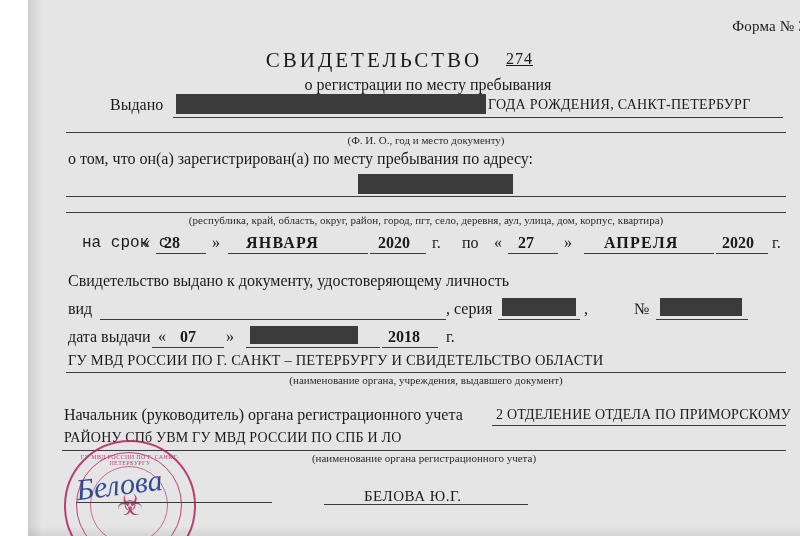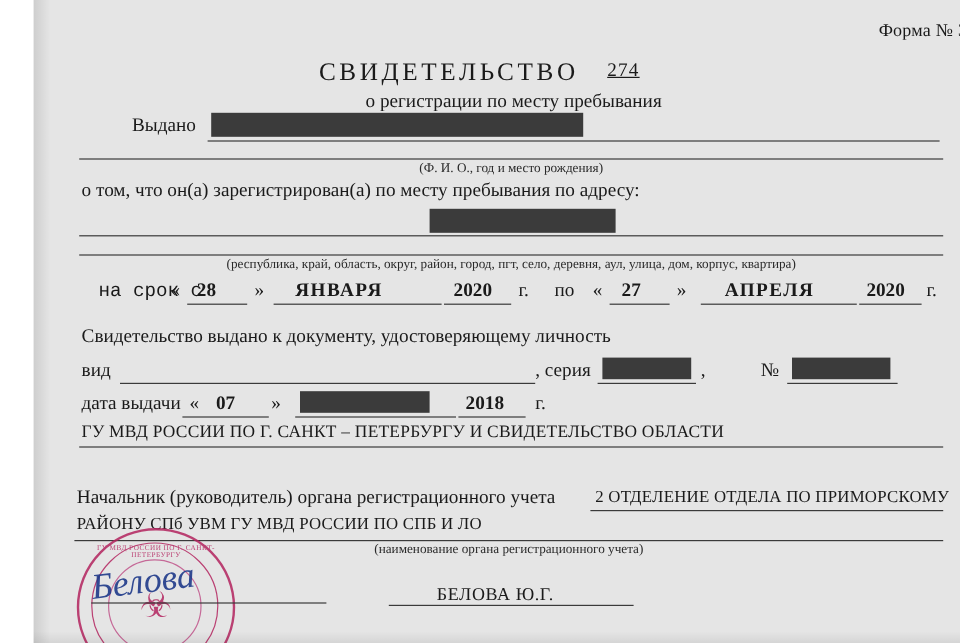--- a/index.html
+++ b/index.html
@@ -136,24 +136,25 @@
 <div class="page">
 
   <div class="abs form-no">Форма № 3</div>
 
   <div class="abs title">СВИДЕТЕЛЬСТВО</div>
   <div class="abs title-num">274</div>
   <div class="abs subtitle">о регистрации по месту пребывания</div>
 
   <div class="abs label" style="top:96px; left:82px;">Выдано</div>
   <div class="redact" style="left:148px; top:94px; width:310px; height:20px;"></div>
+  <div class="abs" style="top:97px; left:460px; font-size:14px; letter-spacing:0.3px;">ГОДА РОЖДЕНИЯ, САНКТ-ПЕТЕРБУРГ</div>
   <div class="rule" style="left:145px; top:117px; width:610px;"></div>
 
   <div class="rule" style="left:38px; top:132px; width:720px;"></div>
-  <div class="abs small-caption" style="top:134px; left:38px; width:720px; text-align:center;">(Ф. И. О., год и место рождения)</div>
+  <div class="abs small-caption" style="top:134px; left:38px; width:720px; text-align:center;">(Ф. И. О., год и место документу)</div>
 
   <div class="abs label" style="top:150px; left:40px;">о том, что он(а) зарегистрирован(а) по месту пребывания по адресу:</div>
 
   <div class="redact" style="left:330px; top:174px; width:155px; height:20px;"></div>
   <div class="rule" style="left:38px; top:196px; width:720px;"></div>
   <div class="rule" style="left:38px; top:212px; width:720px;"></div>
   <div class="abs small-caption" style="top:214px; left:38px; width:720px; text-align:center;">(республика, край, область, округ, район, город, пгт, село, деревня, аул, улица, дом, корпус, квартира)</div>
 
   <div class="abs label" style="top:234px; left:54px;font-family:Liberation Mono, monospace;">на срок с</div>
   <div class="abs label" style="top:234px; left:114px;">«</div>
@@ -194,20 +195,21 @@
   <div class="rule" style="left:124px; top:347px; width:72px;"></div>
   <div class="abs label" style="top:328px; left:198px;">»</div>
   <div class="redact" style="left:222px; top:326px; width:108px; height:18px;"></div>
   <div class="rule" style="left:218px; top:347px; width:134px;"></div>
   <div class="abs label bold" style="top:328px; left:360px;">2018</div>
   <div class="rule" style="left:354px; top:347px; width:56px;"></div>
   <div class="abs label" style="top:328px; left:418px;">г.</div>
 
   <div class="abs" style="top:352px; left:40px; font-size:14.5px; letter-spacing:0.2px;">ГУ  МВД  РОССИИ  ПО  Г. САНКТ – ПЕТЕРБУРГУ  И  СВИДЕТЕЛЬСТВО ОБЛАСТИ</div>
   <div class="rule" style="left:38px; top:372px; width:720px;"></div>
+  <div class="abs small-caption" style="top:374px; left:38px; width:720px; text-align:center;">(наименование органа, учреждения, выдавшего документ)</div>
 
   <div class="abs label" style="top:406px; left:36px;">Начальник (руководитель) органа регистрационного учета</div>
   <div class="abs" style="top:407px; left:468px; font-size:14px; letter-spacing:0.2px;">2 ОТДЕЛЕНИЕ ОТДЕЛА  ПО ПРИМОРСКОМУ</div>
   <div class="rule" style="left:464px; top:425px; width:294px;"></div>
   <div class="abs" style="top:430px; left:36px; font-size:14px; letter-spacing:0.2px;">РАЙОНУ СПб УВМ  ГУ  МВД  РОССИИ  ПО СПБ  И  ЛО</div>
   <div class="rule" style="left:34px; top:450px; width:724px;"></div>
   <div class="abs small-caption" style="top:452px; left:34px; width:724px; text-align:center;">(наименование органа регистрационного учета)</div>
 
   <div class="stamp">
     <div class="stamp-inner"></div>

